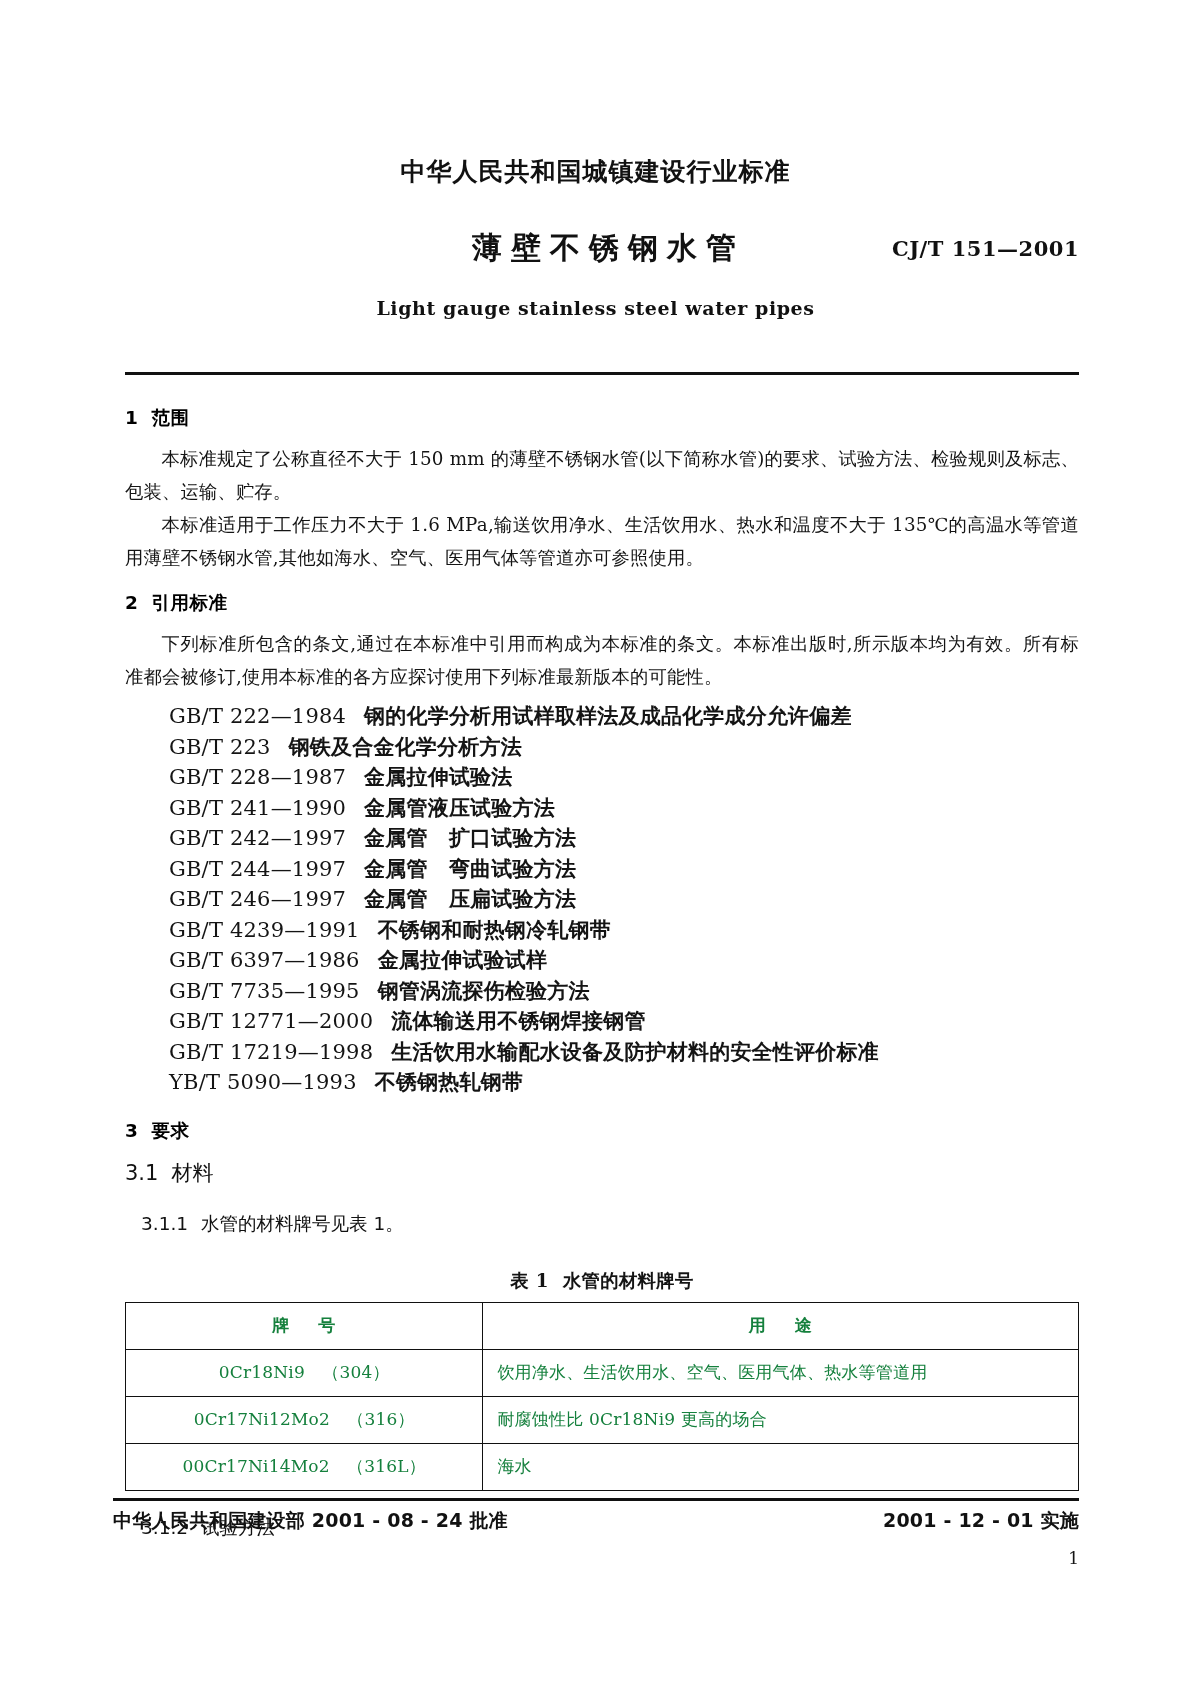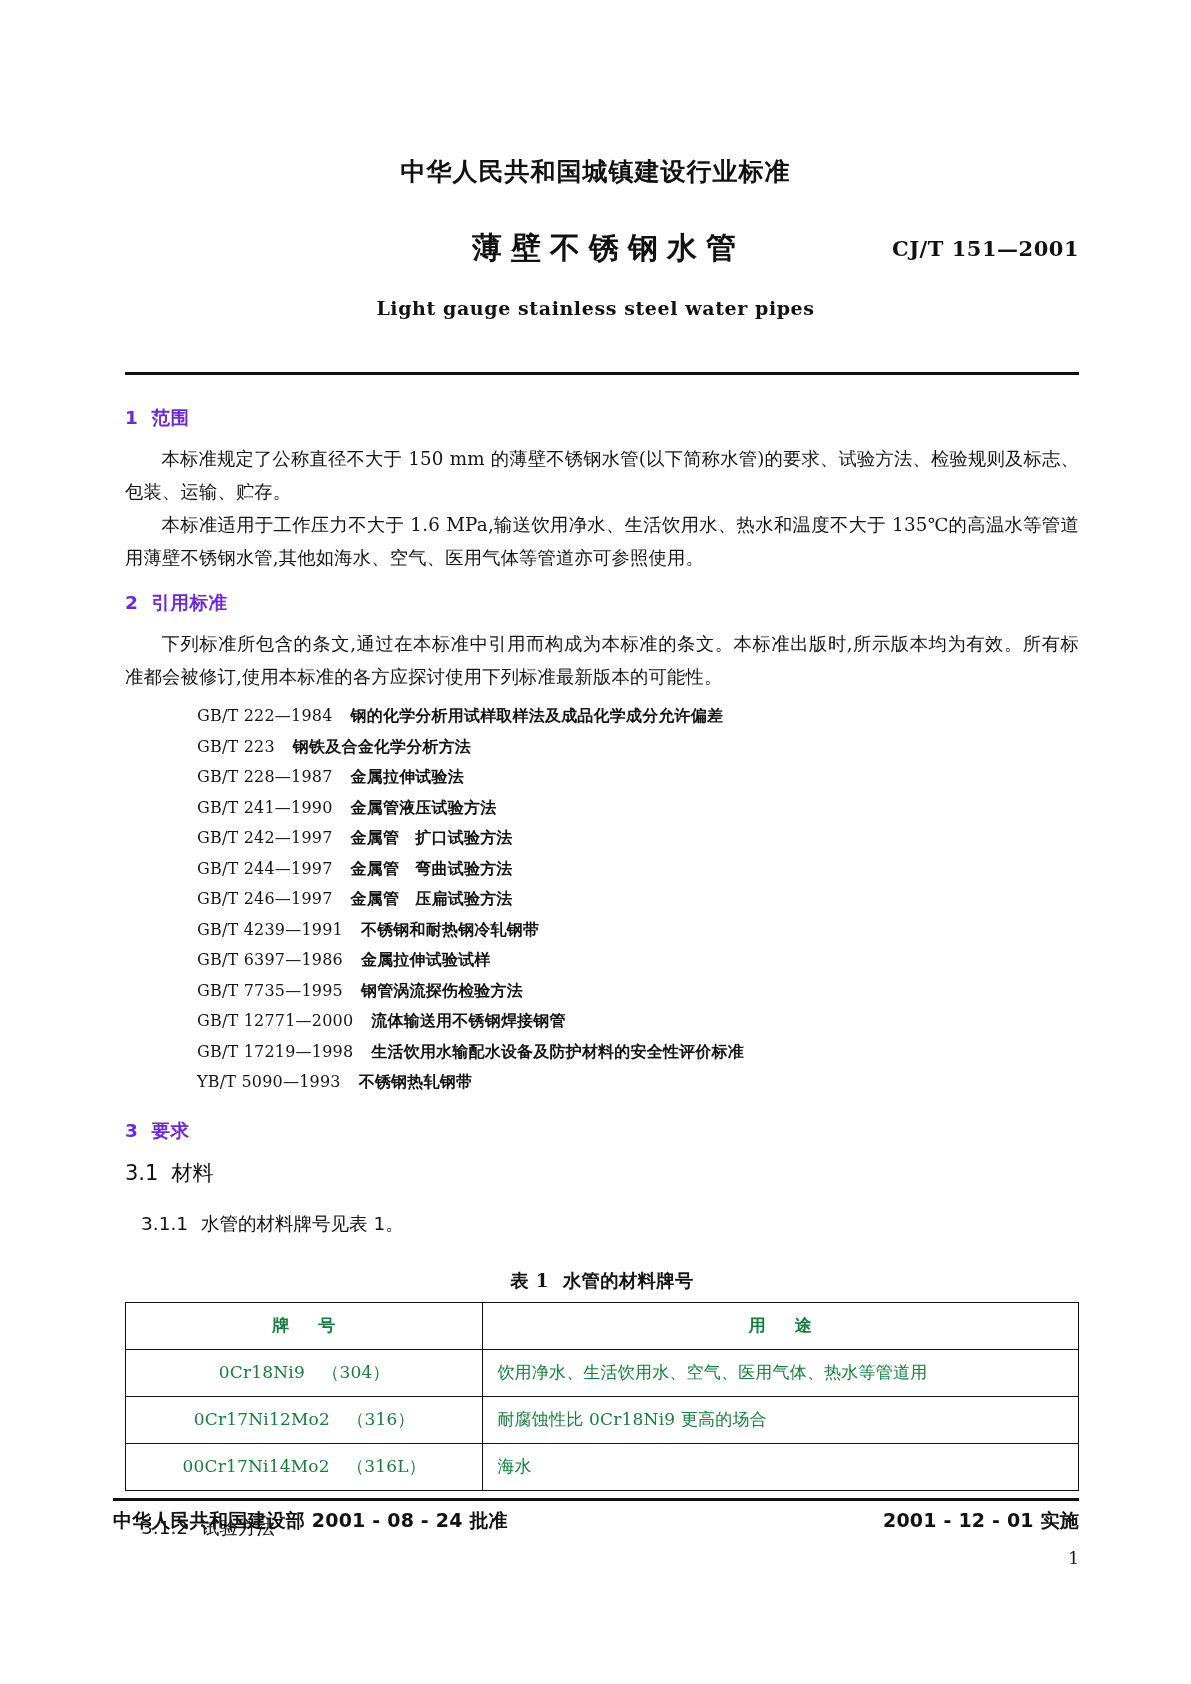--- a/index.html
+++ b/index.html
@@ -95,21 +95,21 @@
     right: 112px;
     top: 405px;
   }
 
   h2.sec {
     font-family: "DejaVu Sans", "Liberation Sans", sans-serif;
     font-weight: bold;
     font-size: 18.5px;
     margin: 0;
     padding: 0;
-    color: #6d28d9;
+    color: #000000;
     letter-spacing: 0.5px;
   }
   .sec-num { margin-right: 13px; }
 
   p.para {
     margin: 0;
     font-size: 18.3px;
     line-height: 33px;
     text-indent: 2em;
     letter-spacing: 0.2px;
@@ -121,25 +121,24 @@
   .spacer-12 { height: 12px; }
   .spacer-16 { height: 16px; }
   .spacer-20 { height: 20px; }
 
   ul.ref-list {
     list-style: none;
     margin: 0;
     padding: 0 0 0 44px;
   }
   ul.ref-list li {
-    font-size: 16px;
+    font-size: 21px;
     line-height: 30.5px;
     color: #141414;
     white-space: nowrap;
-    margin-left: 28px;
   }
   .ref-code {
     font-family: "DejaVu Serif", "Liberation Serif", serif;
     letter-spacing: 0.2px;
   }
   .ref-name {
     margin-left: 18px;
     font-weight: bold;
     letter-spacing: 0.2px;
   }

